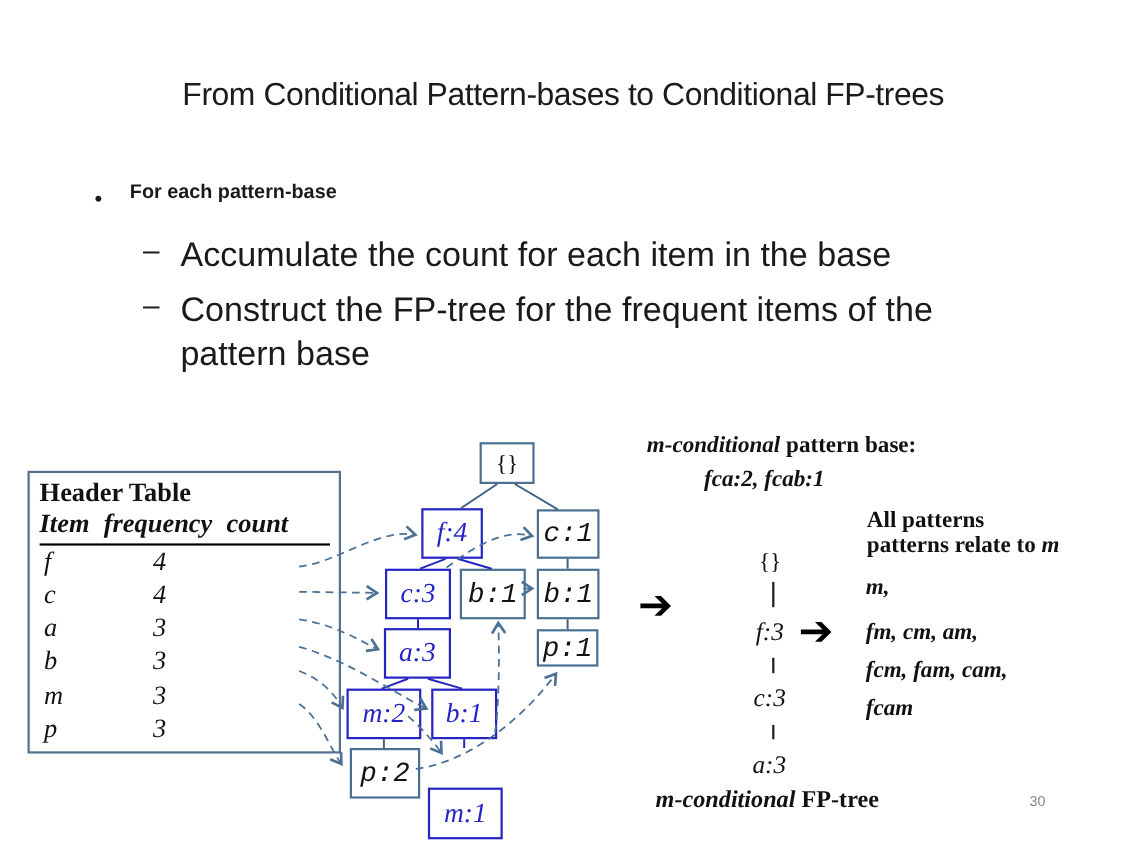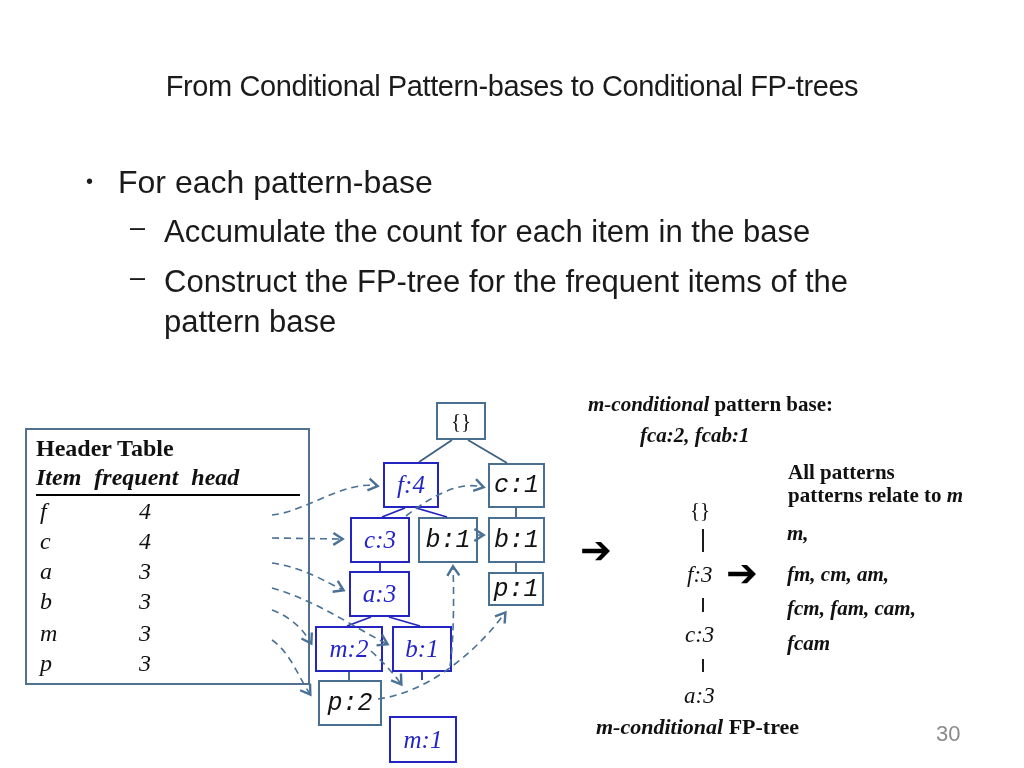--- a/index.html
+++ b/index.html
@@ -3,21 +3,21 @@
 <meta charset="utf-8">
 <style>
   html,body{margin:0;padding:0;background:#fff;}
   #slide{position:relative;width:1024px;height:768px;background:#ffffff;overflow:hidden;
          font-family:"Liberation Sans",sans-serif;color:#1a1a1a;}
 
   
   .title{position:absolute;left:0;right:0;top:70px;text-align:center;
          font-size:29px;letter-spacing:-0.4px;color:#1b1b1b;}
   .bullet-marker{position:absolute;left:86px;top:170px;font-size:20px;}
-  .bullet-text{position:absolute;left:118px;top:164px;font-size:32px;}
+  .bullet-text{position:absolute;left:118px;top:164px;font-size:18px;font-weight:bold;}
   .dash-marker{position:absolute;font-size:27px;}
   .sub-text{position:absolute;left:164px;font-size:31px;line-height:40px;width:706px;}
 
   
   .htable{position:absolute;left:25px;top:428px;width:285px;height:257px;
           border:2.5px solid #527191;background:#fff;box-sizing:border-box;padding-left:36px;}
   .htable-title{position:absolute;left:9px;top:5px;
           font:bold 24px "Liberation Serif",serif;color:#111;}
   .htable-cols{position:absolute;left:9px;top:34px;width:264px;
           font:bold italic 24px "Liberation Serif",serif;font-style:italic;color:#111;
@@ -46,38 +46,38 @@
   .big-arrow{position:absolute;font-size:38px;font-weight:bold;color:#000;
              font-family:"DejaVu Sans",sans-serif;z-index:6;}
   .ctree-label{position:absolute;font:italic 23px "Liberation Serif",serif;color:#111;z-index:6;}
   .ctree-root{font-style:normal;font-size:21px;}
   .vbar{position:absolute;width:2px;background:#1c1c1c;z-index:6;}
   .note{position:absolute;left:788px;top:461px;font-size:21px;line-height:23px;}
   .note .it{font-style:italic;}
   .pat{position:absolute;left:787px;font-size:21px;font-style:italic;}
   .cond-caption{position:absolute;left:596px;top:714px;font-size:22px;}
   .cond-caption .it{font-style:italic;}
-  .page-num{position:absolute;left:936px;top:721px;font-size:22px;color:#8a8a8a;}
+  .page-num{position:absolute;left:936px;top:721px;font-size:13px;color:#8a8a8a;}
 </style>
 </head>
 <body>
 
 <div id="slide">
 
   <div class="title">From Conditional Pattern-bases to Conditional FP-trees</div>
   <span class="bullet-marker">•</span>
   <div class="bullet-text">For each pattern-base</div>
   <span class="dash-marker" style="left:130px;top:212px;">–</span>
   <div class="sub-text" style="top:212px;">Accumulate the count for each item in the base</div>
   <span class="dash-marker" style="left:130px;top:262px;">–</span>
   <div class="sub-text" style="top:262px;">Construct the FP-tree for the frequent items of the pattern base</div>
 
   <div class="htable">
     <div class="htable-title">Header Table</div>
-    <div class="htable-cols">Item frequent head</div>
+    <div class="htable-cols">Item frequency count</div>
     <div class="trow" style="top:68px;">
         <span class="titem">f</span>
         <span class="tfreq">4</span>
       </div>
     <div class="trow" style="top:98px;">
         <span class="titem">c</span>
         <span class="tfreq">4</span>
       </div>
     <div class="trow" style="top:128px;">
         <span class="titem">a</span>

